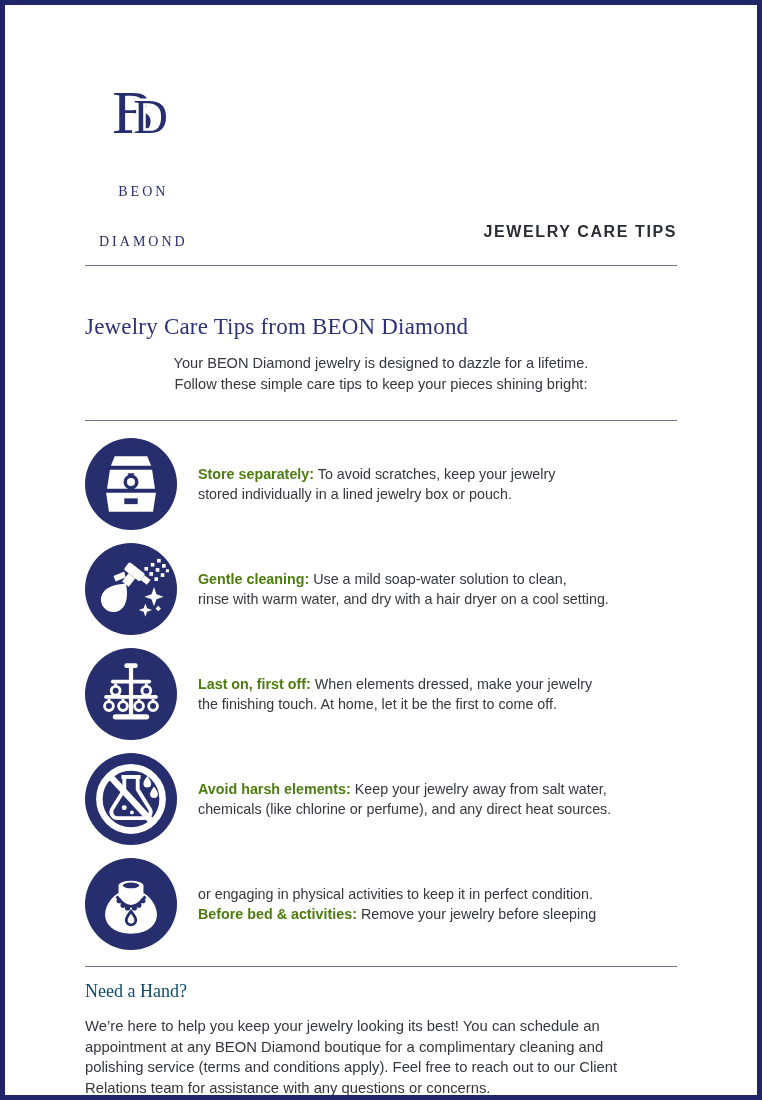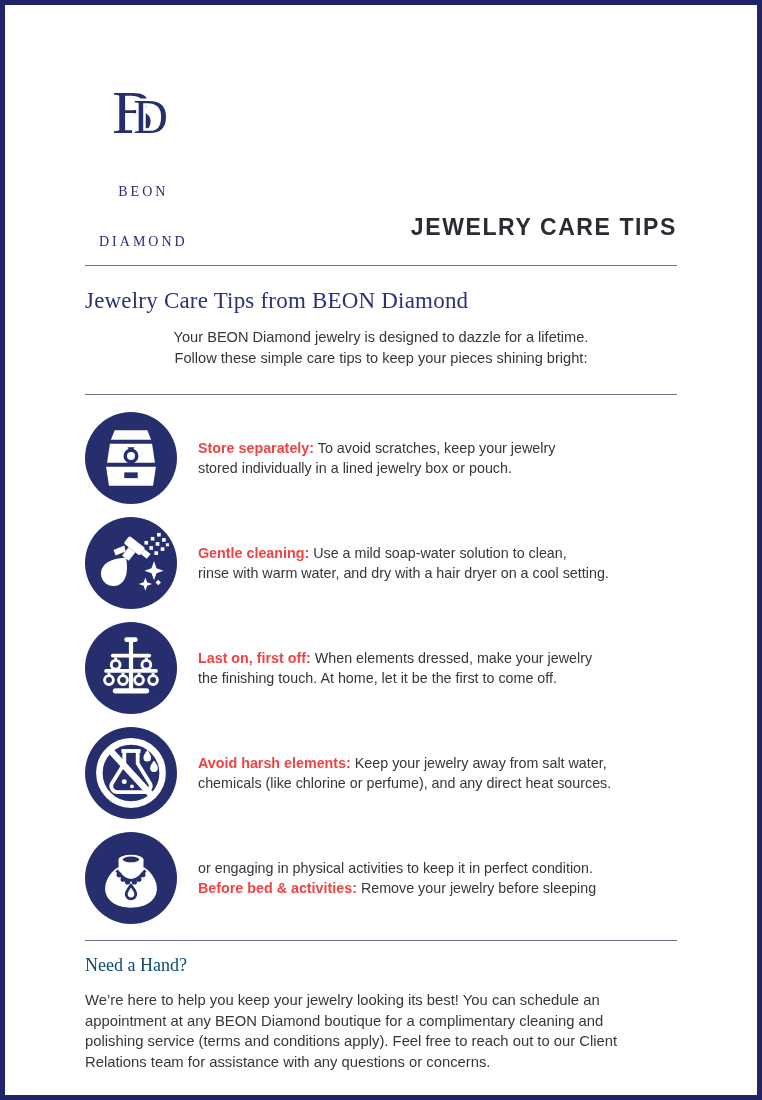--- a/index.html
+++ b/index.html
@@ -47,30 +47,30 @@
   .monogram .letter-d {
     position: absolute; left: 27px; top: 6px;
     font-size: 48px; line-height: 1;
   }
   .brand-line1, .brand-line2 {
     font-family: "Liberation Serif", "DejaVu Serif", serif;
     font-size: 14px; letter-spacing: 3px; line-height: 1.3;
     color: #272e6d; white-space: nowrap; margin-top: 32px;
   }
   .doc-title {
-    font-size: 23px; font-weight: 700;
+    font-size: 16px; font-weight: 700;
     letter-spacing: 1.6px; color: #2a2b33;
     padding-bottom: 10px; white-space: nowrap;
   }
   .divider { border: none; border-top: 1px solid #70738c; height: 0; }
   .divider.header-div { margin-top: 14px; }
 
   
   h1.intro-heading {
-    margin-top: 22px;
+    margin-top: 48px;
     font-family: "Liberation Serif", "DejaVu Serif", serif;
     font-size: 23px; font-weight: 500;
     color: #2c3278; letter-spacing: 0.2px;
   }
   .intro-text { margin-top: 13px; font-size: 14.6px; line-height: 21px; color: #35363e; }
   .intro-text span { display: block; text-align: center; }
   .divider.intro-div { margin-top: 25px; }
 
   
   .tips-list { margin-top: 17px; }
@@ -78,21 +78,21 @@
     display: flex; align-items: center;
     margin-bottom: 13px; height: 92px;
   }
   .tip-icon-circle {
     flex: 0 0 92px; width: 92px; height: 92px;
     border-radius: 50%; background: #272e6d;
     display: flex; align-items: center; justify-content: center;
   }
   .tip-icon-circle svg { width: 92px; height: 92px; display: block; }
   .tip-text { margin-left: 21px; font-size: 14.3px; line-height: 20px; color: #35363e; }
-  .tip-text strong { color: #ef4444; font-weight: 700; }
+  .tip-text strong { color: #4d7c0f; font-weight: 700; }
   .tip-line { display: block; }
   .divider.tips-div { margin-top: 16px; }
 
   
   h2.footer-heading {
     margin-top: 14px;
     font-family: "Liberation Serif", "DejaVu Serif", serif;
     font-size: 18px; font-weight: 500;
     color: #0c4a6e;
   }

